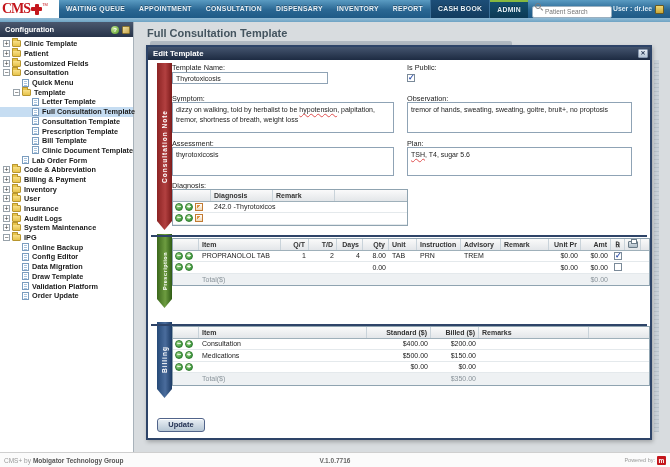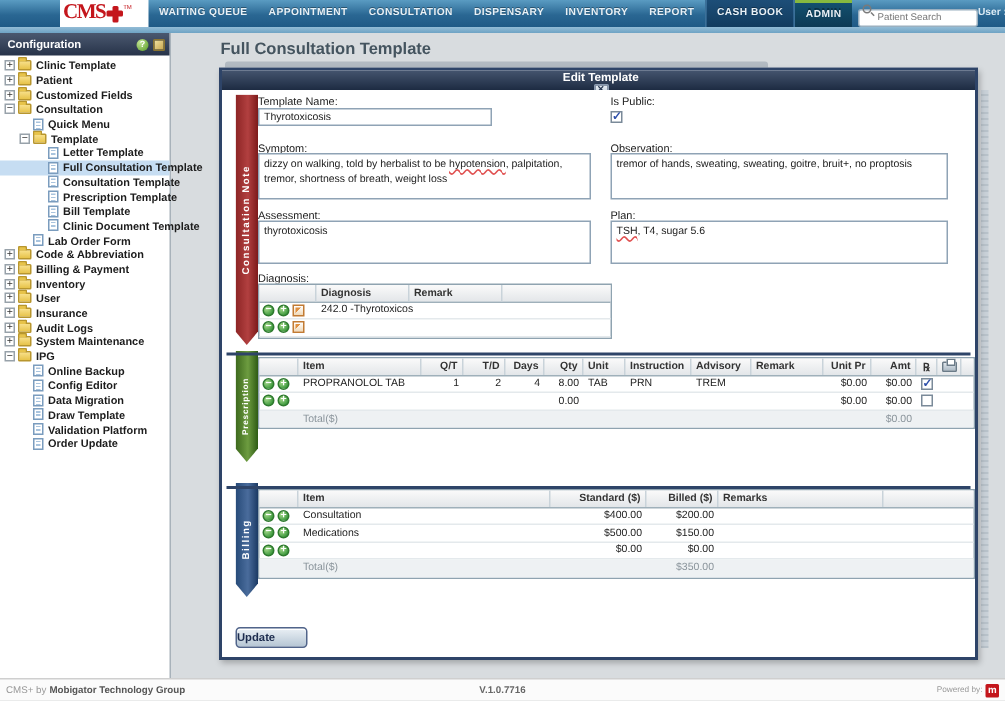--- a/index.html
+++ b/index.html
@@ -2,21 +2,21 @@
 <html><head>
 <meta charset="utf-8">
 <style>
   html,body{margin:0;padding:0;background:#e8e8e8;}
   *{box-sizing:border-box;}
   .app{position:relative;width:670px;height:467px;overflow:hidden;background:#d8dcdf;
        font-family:"Liberation Sans",sans-serif;-webkit-font-smoothing:antialiased;}
 
   
   .topnav{position:absolute;left:0;top:0;width:670px;height:18px;display:flex;align-items:stretch;
-          background:linear-gradient(#5a9bc2,#2a6793 55%,#1f5a86);padding-left:40px;}
+          background:linear-gradient(#5a9bc2,#2a6793 55%,#1f5a86);}
   .logo-block{width:59px;background:#fff;display:flex;align-items:center;padding-left:2px;flex:none;}
   .logo-text{font-family:"Liberation Serif",serif;font-weight:bold;font-size:14px;color:#c4161c;letter-spacing:-1px;line-height:14px;}
   .logo-cross{width:11px;height:11px;position:relative;margin-left:1px;flex:none;}
   .logo-cross::before{content:"";position:absolute;left:3.5px;top:0;width:4px;height:11px;background:#c4161c;border-radius:1px;}
   .logo-cross::after{content:"";position:absolute;left:0;top:3.5px;width:11px;height:4px;background:#c4161c;border-radius:1px;}
   .logo-tm{font-size:4px;color:#c4161c;align-self:flex-start;margin-top:2px;}
   .nav-item{font-size:6.8px;font-weight:bold;color:#e8f1f7;letter-spacing:.3px;line-height:18px;
             padding:0 7px;cursor:pointer;text-shadow:0 -1px 0 rgba(0,0,0,.35);white-space:nowrap;}
   .nav-item.block{background:linear-gradient(#1d4e78,#123c5f);border-left:1px solid #3c7099;border-right:1px solid #3c7099;}
   .nav-item.admin{background:linear-gradient(#13506e,#0d3a55);border-top:2px solid #86b93f;line-height:15px;}
@@ -27,21 +27,21 @@
   .search-icon::before{content:"";position:absolute;left:0;top:0;width:4px;height:4px;border:1.3px solid #7a7a7a;border-radius:50%;}
   .search-icon::after{content:"";position:absolute;left:5.5px;top:5.5px;width:3px;height:1.4px;background:#7a7a7a;
                       transform:rotate(45deg);transform-origin:0 0;}
   .nav-spacer{flex:1;}
   .user-label{font-size:6.8px;font-weight:bold;color:#dcebf5;line-height:18px;white-space:nowrap;}
   .exit-icon{width:9px;height:9px;background:linear-gradient(#f0d878,#c8a838);border:1px solid #6a5a20;
              border-radius:1px;align-self:center;margin:0 6px 0 3px;flex:none;}
   .subbar{position:absolute;left:0;top:18px;width:670px;height:4px;background:linear-gradient(#93bcd6,#6ea3c4);}
 
   
-  .sidebar{position:absolute;left:0;top:22px;width:114px;height:430px;background:#fff;border-right:1px solid #a8b2ba;}
+  .sidebar{position:absolute;left:0;top:22px;width:134px;height:430px;background:#fff;border-right:1px solid #a8b2ba;}
   .sidebar-header{height:15px;background:linear-gradient(#4a586f,#273349);display:flex;align-items:center;padding:0 3px 0 5px;}
   .sidebar-title{font-size:7.5px;font-weight:bold;color:#fff;flex:1;}
   .help-icon{width:8px;height:8px;border-radius:50%;background:radial-gradient(circle at 30% 30%,#c2e494,#569a23);
              color:#fff;font-size:6px;line-height:8px;text-align:center;font-weight:bold;margin-right:3px;}
   .help-icon::after{content:"?";}
   .pin-icon{width:8px;height:8px;background:linear-gradient(135deg,#f0e0a0,#c8a850);border:1px solid #8a7430;border-radius:1px;}
   .tree{padding-top:2px;}
   .tree-row{display:flex;align-items:center;height:9.7px;padding-left:3px;white-space:nowrap;cursor:pointer;}
   .tree-row.lvl1{padding-left:13px;}
   .tree-row.lvl2{padding-left:23px;}
@@ -60,21 +60,21 @@
 
   
   .page-title{position:absolute;left:147px;top:27px;font-size:11px;font-weight:bold;color:#44545f;}
   .bg-panel-bar{position:absolute;left:150px;top:41px;width:362px;height:7px;background:#b2bac2;border-radius:2px 2px 0 0;}
   .bg-scroll{position:absolute;left:654px;top:60px;width:5px;height:372px;
              background:repeating-linear-gradient(#c9d1d8 0 3px,#b8c2ca 3px 4px);}
 
   
   .modal{position:absolute;left:146px;top:45px;width:506px;height:395px;background:#fff;
          border:2px solid #2e4468;box-shadow:1px 2px 4px rgba(0,0,0,.25);}
-  .modal-titlebar{height:13px;background:linear-gradient(#44546e,#1d2b42);display:flex;align-items:center;padding:0 2px 0 5px;flex-direction:column;}
+  .modal-titlebar{height:13px;background:linear-gradient(#44546e,#1d2b42);display:flex;align-items:center;padding:0 2px 0 5px;}
   .modal-title{font-size:7.8px;font-weight:bold;color:#fff;flex:1;}
   .close-icon{width:10px;height:9px;background:linear-gradient(#e8eef4,#b8c6d4);border:1px solid #8a9ab0;
               color:#24344f;font-size:6px;line-height:7px;text-align:center;font-weight:bold;border-radius:1px;cursor:pointer;}
   .close-icon::after{content:"✕";}
   .modal-body{position:relative;width:502px;height:378px;background:#fff;}
 
   .ribbon{position:absolute;left:9px;width:15px;color:#fff;font-weight:bold;
           writing-mode:vertical-rl;transform:rotate(180deg);text-align:center;letter-spacing:1px;
           display:flex;align-items:center;justify-content:center;}
   .ribbon-red{top:3px;height:167px;font-size:6.5px;background:linear-gradient(90deg,#7c1a1a,#b24040 45%,#8c2424);
@@ -127,21 +127,21 @@
   .b-icons{width:26px;} .b-item{width:168px;} .b-std{width:64px;} .b-bil{width:48px;} .b-rem{width:110px;}
   
   .d-icons{width:38px;} .d-diag{width:62px;} .d-drem{width:62px;} .d-diagwide{width:124px;}
 
   #diag-table{left:24px;top:129px;width:236px;}
   #presc-table{left:24px;top:178px;width:478px;}
   #bill-table{left:24px;top:266px;width:478px;}
 
   .update-btn{position:absolute;left:9px;top:358px;width:48px;height:14px;
         background:linear-gradient(#eaf0f5,#b6c6d4);border:1px solid #51648a;border-radius:3px;
-        font-size:7.5px;font-weight:bold;color:#1d2c4e;line-height:12px;cursor:pointer;
+        font-size:7.5px;font-weight:bold;color:#1d2c4e;text-align:center;line-height:12px;cursor:pointer;
         box-shadow:inset 0 1px 0 #fff;}
 
   
   .footer{position:absolute;left:0;top:452px;width:670px;height:15px;background:#fbfbfb;border-top:1px solid #cfcfcf;
           display:flex;align-items:center;font-size:6.5px;color:#999;padding:0 4px;}
   .footer-left{flex:1;display:flex;gap:2px;align-items:center;}
   .footer-company{color:#555;font-weight:bold;}
   .footer-version{position:absolute;left:0;right:0;text-align:center;color:#666;font-weight:bold;}
   .footer-right{display:flex;align-items:center;gap:2px;margin-left:auto;z-index:1;font-size:5.5px;}
   .m-logo{width:9px;height:9px;background:#c4161c;color:#fff;font-size:6.5px;font-weight:bold;

